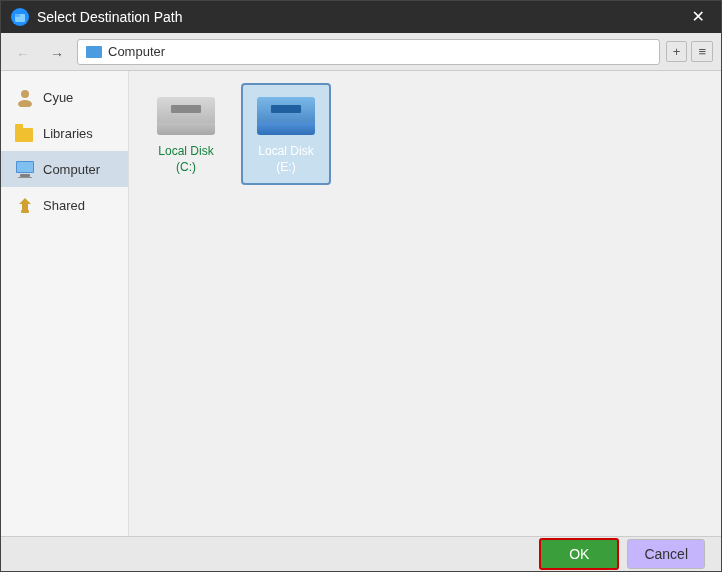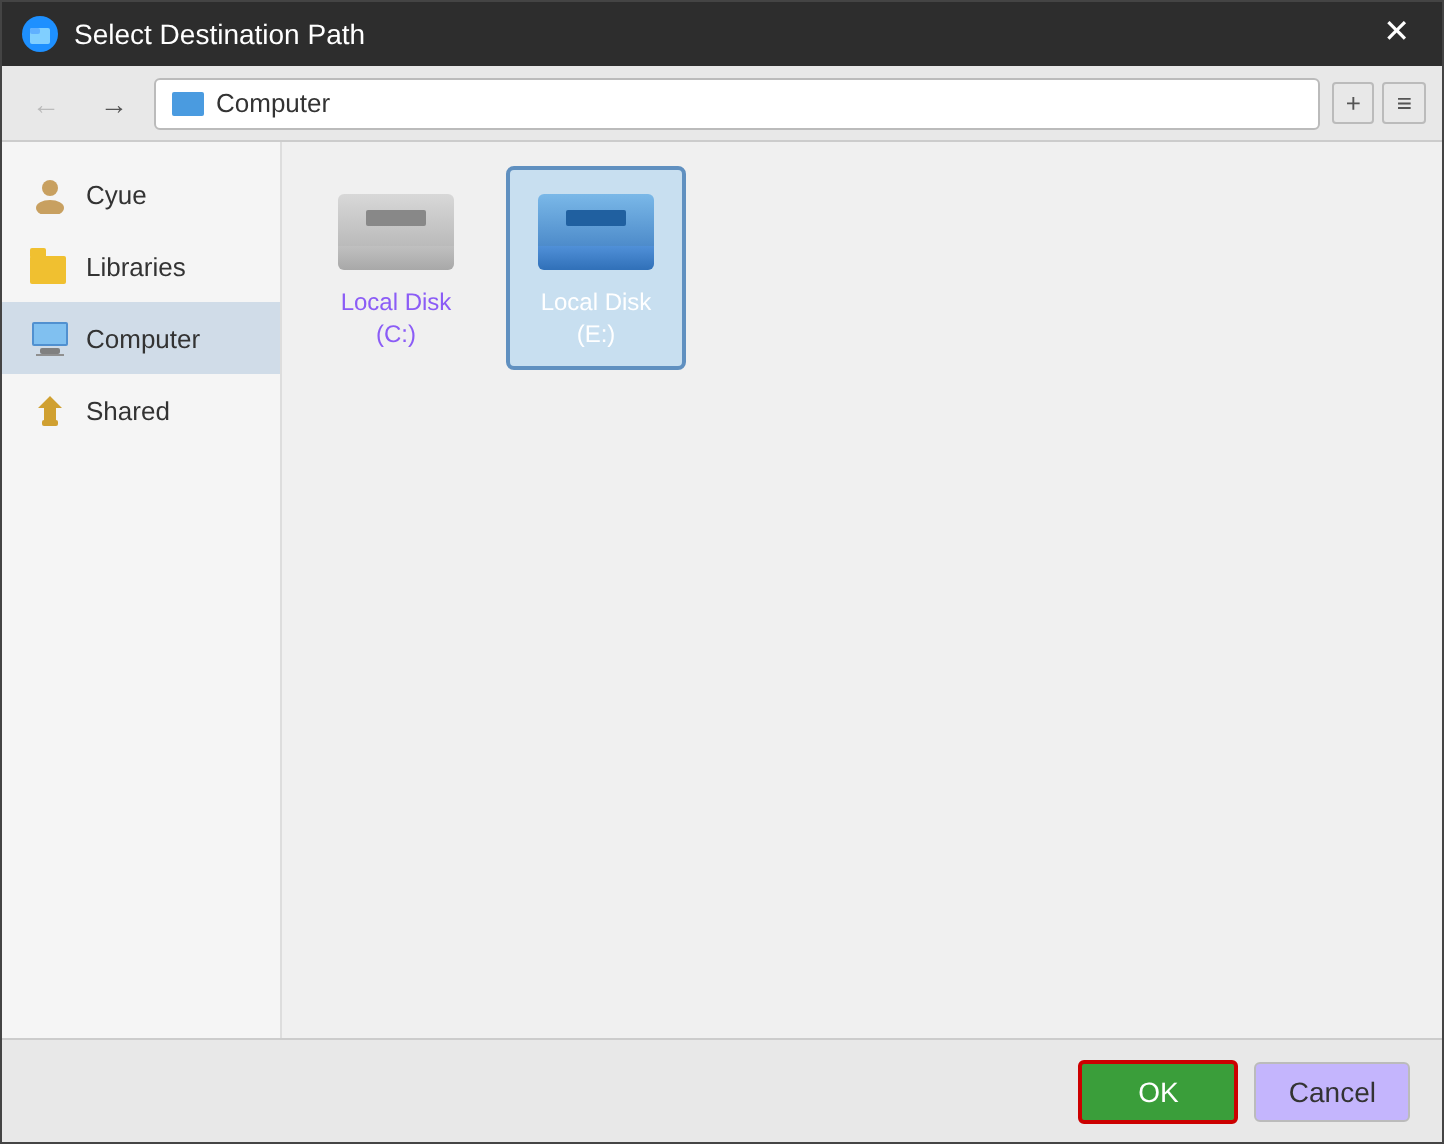--- a/index.html
+++ b/index.html
@@ -117,21 +117,21 @@
       color: #555;
       border-radius: 2px;
     }
 
     .content-area {
       display: flex;
       flex: 1;
       overflow: hidden;
     }
     .sidebar {
-      width: 140px;
+      width: 128px;
       background: #f5f5f5;
       border-right: 1px solid #ddd;
       padding: 8px 0;
       flex-shrink: 0;
     }
     .sidebar-item {
       display: flex;
       align-items: center;
       gap: 8px;
       padding: 8px 14px;
@@ -178,21 +178,21 @@
     .file-item-icon {
       width: 60px;
       height: 45px;
       display: flex;
       align-items: center;
       justify-content: center;
       margin-bottom: 6px;
     }
     .file-item-label {
       font-size: 12px;
-      color: #8b5cf6;
+      color: #15803d;
       text-align: center;
       line-height: 1.3;
     }
     .file-item.selected .file-item-label {
       color: #fff;
     }
 
     
     .hdd-gray {
       width: 58px;
@@ -260,21 +260,21 @@
     }
 
     .footer {
       background: #e8e8e8;
       border-top: 1px solid #ccc;
       padding: 10px 16px;
       display: flex;
       justify-content: flex-end;
       align-items: center;
       gap: 8px;
-      height: 52px;
+      height: 35px;
       flex-shrink: 0;
     }
     .btn-ok {
       background: #3a9e3a;
       color: #fff;
       border: 2px solid #c00;
       padding: 6px 28px;
       font-size: 14px;
       cursor: pointer;
       border-radius: 3px;

